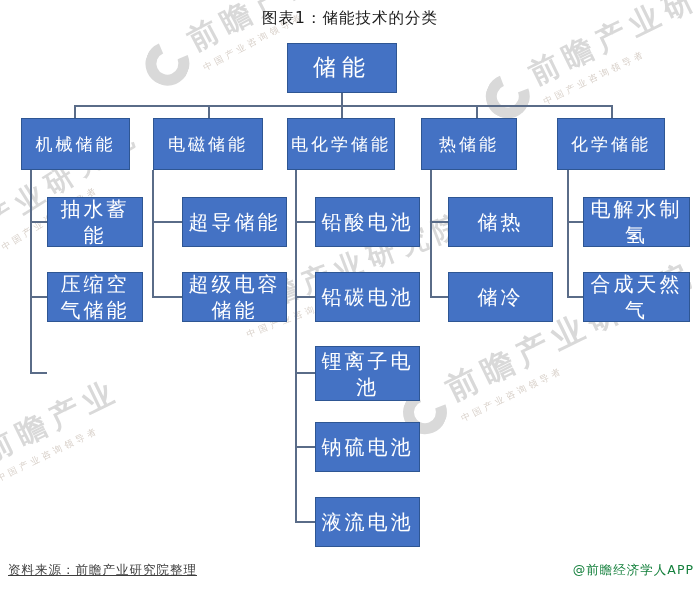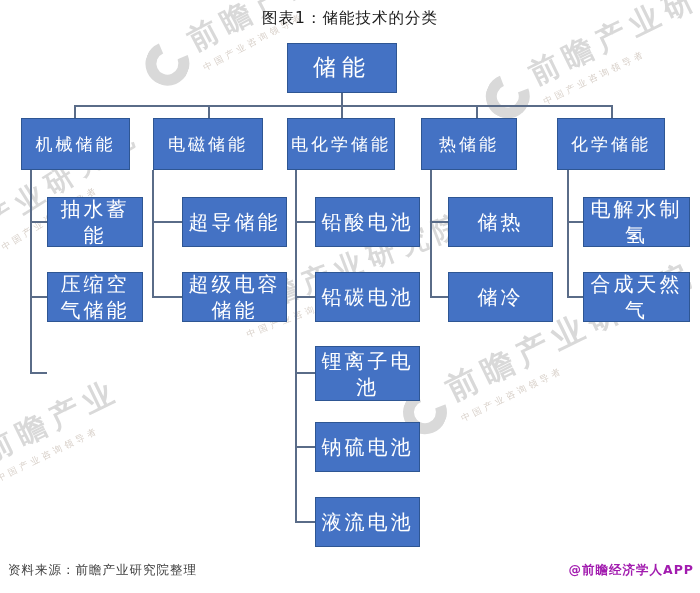--- a/index.html
+++ b/index.html
@@ -33,25 +33,25 @@
   }
   .wm-circle{
     box-sizing:border-box;width:44px;height:44px;border-radius:50%;
     border:11px solid var(--watermark,#d9d9d9);border-right-color:transparent;
     transform:rotate(-40deg);flex:0 0 auto;
   }
   .wm-text{font-size:30px;letter-spacing:7px;}
   .wm-small{font-size:9px;letter-spacing:3.5px;color:#d8d0c9;margin-top:2px;font-weight:normal;}
   .footer-left{
     position:absolute;left:8px;top:562px;font-size:12.5px;
-    color:var(--footer,#3d3d3d);letter-spacing:1px;z-index:3;
+    color:var(--footer,#3d3d3d);letter-spacing:1px;z-index:3;text-decoration:underline;
   }
   .footer-right{
-    position:absolute;right:6px;top:562px;font-size:12.5px;font-weight:700;
-    color:#a21caf;letter-spacing:1px;z-index:3;
+    position:absolute;right:6px;top:562px;font-size:12.5px;font-weight:400;
+    color:#15803d;letter-spacing:1px;z-index:3;
   }
 </style>
 </head>
 <body>
 
 <div id="stage">
 
   <div class="wm" style="left:148px;top:46px;transform:rotate(-28deg)">
     <div class="wm-circle"></div>
     <div>

